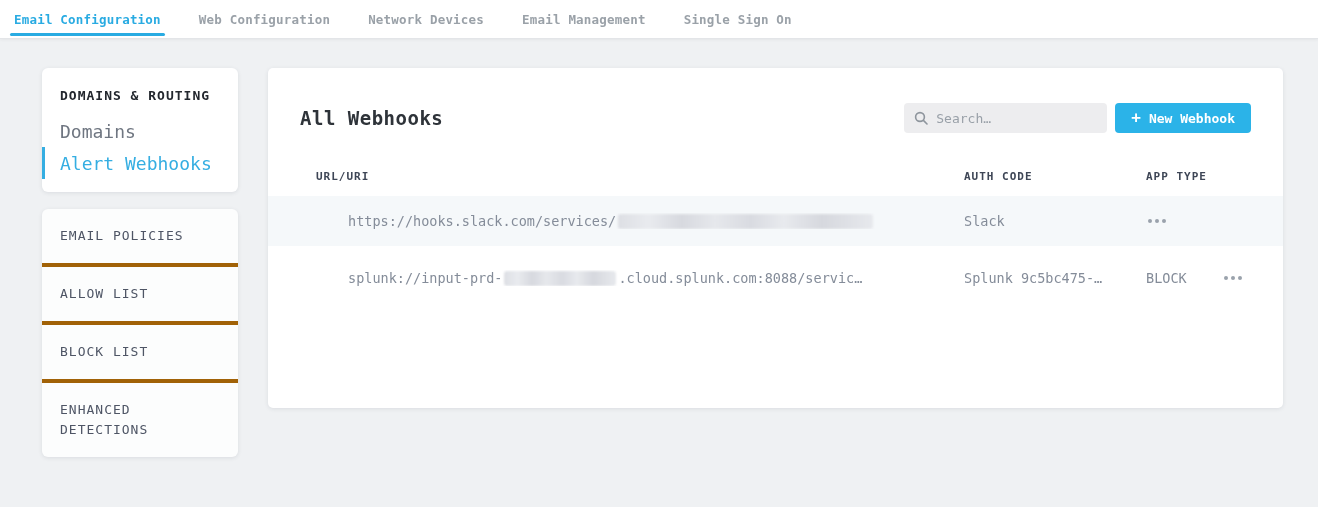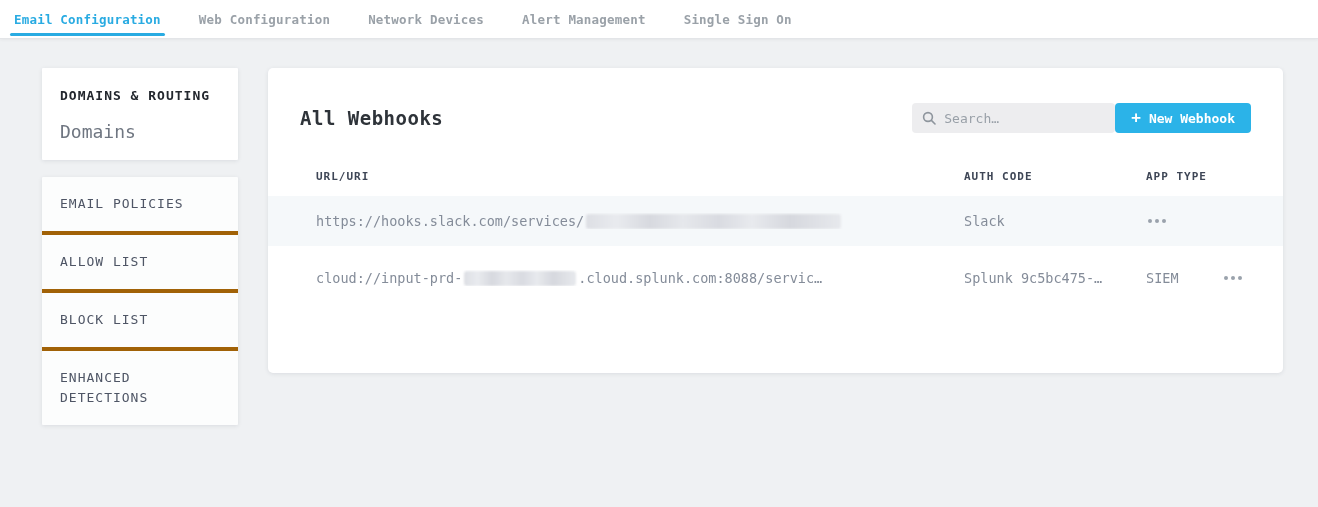--- a/index.html
+++ b/index.html
@@ -31,21 +31,21 @@
   }
   .tab.active { color: #29abe2; }
   .tab.active::after {
     content: ""; position: absolute; left: 0; right: 0; bottom: 2px;
     height: 3px; background: #29abe2; border-radius: 2px;
   }
 
   
   .sidebar { position: absolute; left: 42px; top: 68px; width: 196px; }
   .card {
-    background: #ffffff; border-radius: 1px;
+    background: #ffffff; border-radius: 6px;
     box-shadow: 0 1px 4px rgba(40,50,70,0.10);
   }
   .card1 { padding: 20px 0 13px; }
   .card1-title {
     margin: 0 18px 12px;
     font-size: 13px; font-weight: bold; color: #23272e;
     letter-spacing: 1px; white-space: nowrap;
   }
   .side-item {
     height: 32px; display: flex; align-items: center;
@@ -58,32 +58,32 @@
   .side-section {
     padding: 17px 18px; min-height: 54px;
     display: flex; align-items: center;
     font-size: 13px; color: #4e5565; letter-spacing: 1px;
     line-height: 20px; cursor: pointer;
   }
   .side-section + .side-section { border-top: 4px solid #a16207; }
 
   
   .main-card {
-    position: absolute; left: 268px; top: 68px; width: 1015px; height: 305px;
+    position: absolute; left: 268px; top: 68px; width: 1015px; height: 340px;
     background: #ffffff; border-radius: 5px;
     box-shadow: 0 1px 4px rgba(40,50,70,0.10);
   }
   .card-header {
     position: absolute; top: 35px; left: 32px; right: 32px; height: 30px;
     display: flex; justify-content: space-between; align-items: center;
   }
   .page-title {
     font-size: 19px; font-weight: bold; color: #2e3339; letter-spacing: 0.5px;
   }
-  .header-controls { display: flex; align-items: center; }
+  .header-controls { display: flex; align-items: center; gap: 8px; }
   .searchbox {
     width: 203px; height: 30px; background: #ededef; border-radius: 4px;
     display: flex; align-items: center; padding: 0 10px; gap: 8px;
   }
   .searchbox svg { flex: 0 0 auto; }
   .searchbox input {
     border: none; outline: none; background: transparent;
     font-family: inherit; font-size: 13px; color: #5a6068; width: 100%;
   }
   .searchbox input::placeholder { color: #99a0a8; }
@@ -107,21 +107,21 @@
     letter-spacing: 1px; white-space: nowrap;
   }
   .tbody { position: absolute; top: 128px; left: 0; right: 0; }
   .trow { height: 50px; }
   .trow.alt { background: #f5f8fa; height: 50px; }
   .trow + .trow { margin-top: 6px; height: 52px; }
   .td {
     font-size: 13.5px; color: #848c99; white-space: nowrap;
     overflow: hidden; text-overflow: ellipsis;
   }
-  .url-cell { display: flex; align-items: center; }
+  .url-cell { display: flex; align-items: center; margin-left: 32px; }
   .redact {
     display: inline-block; height: 15px; border-radius: 3px;
     margin: 0 2px; flex: 0 0 auto;
     background: linear-gradient(90deg,
       #dddfe4 0%, #e9ebef 12%, #d7d9df 25%, #e6e8ec 38%,
       #d9dbe1 52%, #e8eaee 65%, #d6d8de 80%, #e7e9ed 100%);
     filter: blur(1.2px);
   }
   .redact.w1 { width: 255px; }
   .redact.w2 { width: 112px; }
@@ -134,28 +134,29 @@
     background: #9aa2ac; display: block;
   }
 </style>
 </head>
 <body>
 
 <nav class="topnav">
   <div class="tab active">Email Configuration</div>
   <div class="tab">Web Configuration</div>
   <div class="tab">Network Devices</div>
-  <div class="tab">Alert Management</div>
+  <div class="tab">Email Management</div>
   <div class="tab">Single Sign On</div>
 </nav>
 
 <aside class="sidebar">
   <div class="card card1">
     <div class="card1-title">DOMAINS &amp; ROUTING</div>
     <div class="side-item">Domains</div>
+    <div class="side-item active">Alert Webhooks</div>
   </div>
 
   <div class="card card2">
     <div class="side-section">EMAIL POLICIES</div>
     <div class="side-section">ALLOW LIST</div>
     <div class="side-section">BLOCK LIST</div>
     <div class="side-section">ENHANCED DETECTIONS</div>
   </div>
 </aside>
 
@@ -197,26 +198,26 @@
       <div class="td">Slack</div>
       <div class="row-menu">
         <i></i>
           <i></i>
           <i></i>
       </div>
     </div>
 
     <div class="trow tgrid">
       <div class="td url-cell">
-        <span>cloud://input-prd-</span>
+        <span>splunk://input-prd-</span>
         <span class="redact w2"></span>
         <span>.cloud.splunk.com:8088/servic…</span>
       </div>
       <div class="td">Splunk 9c5bc475-…</div>
-      <div class="td">SIEM</div>
+      <div class="td">BLOCK</div>
       <div class="row-menu">
         <i></i>
           <i></i>
           <i></i>
       </div>
     </div>
 
   </div>
 </main>
 

